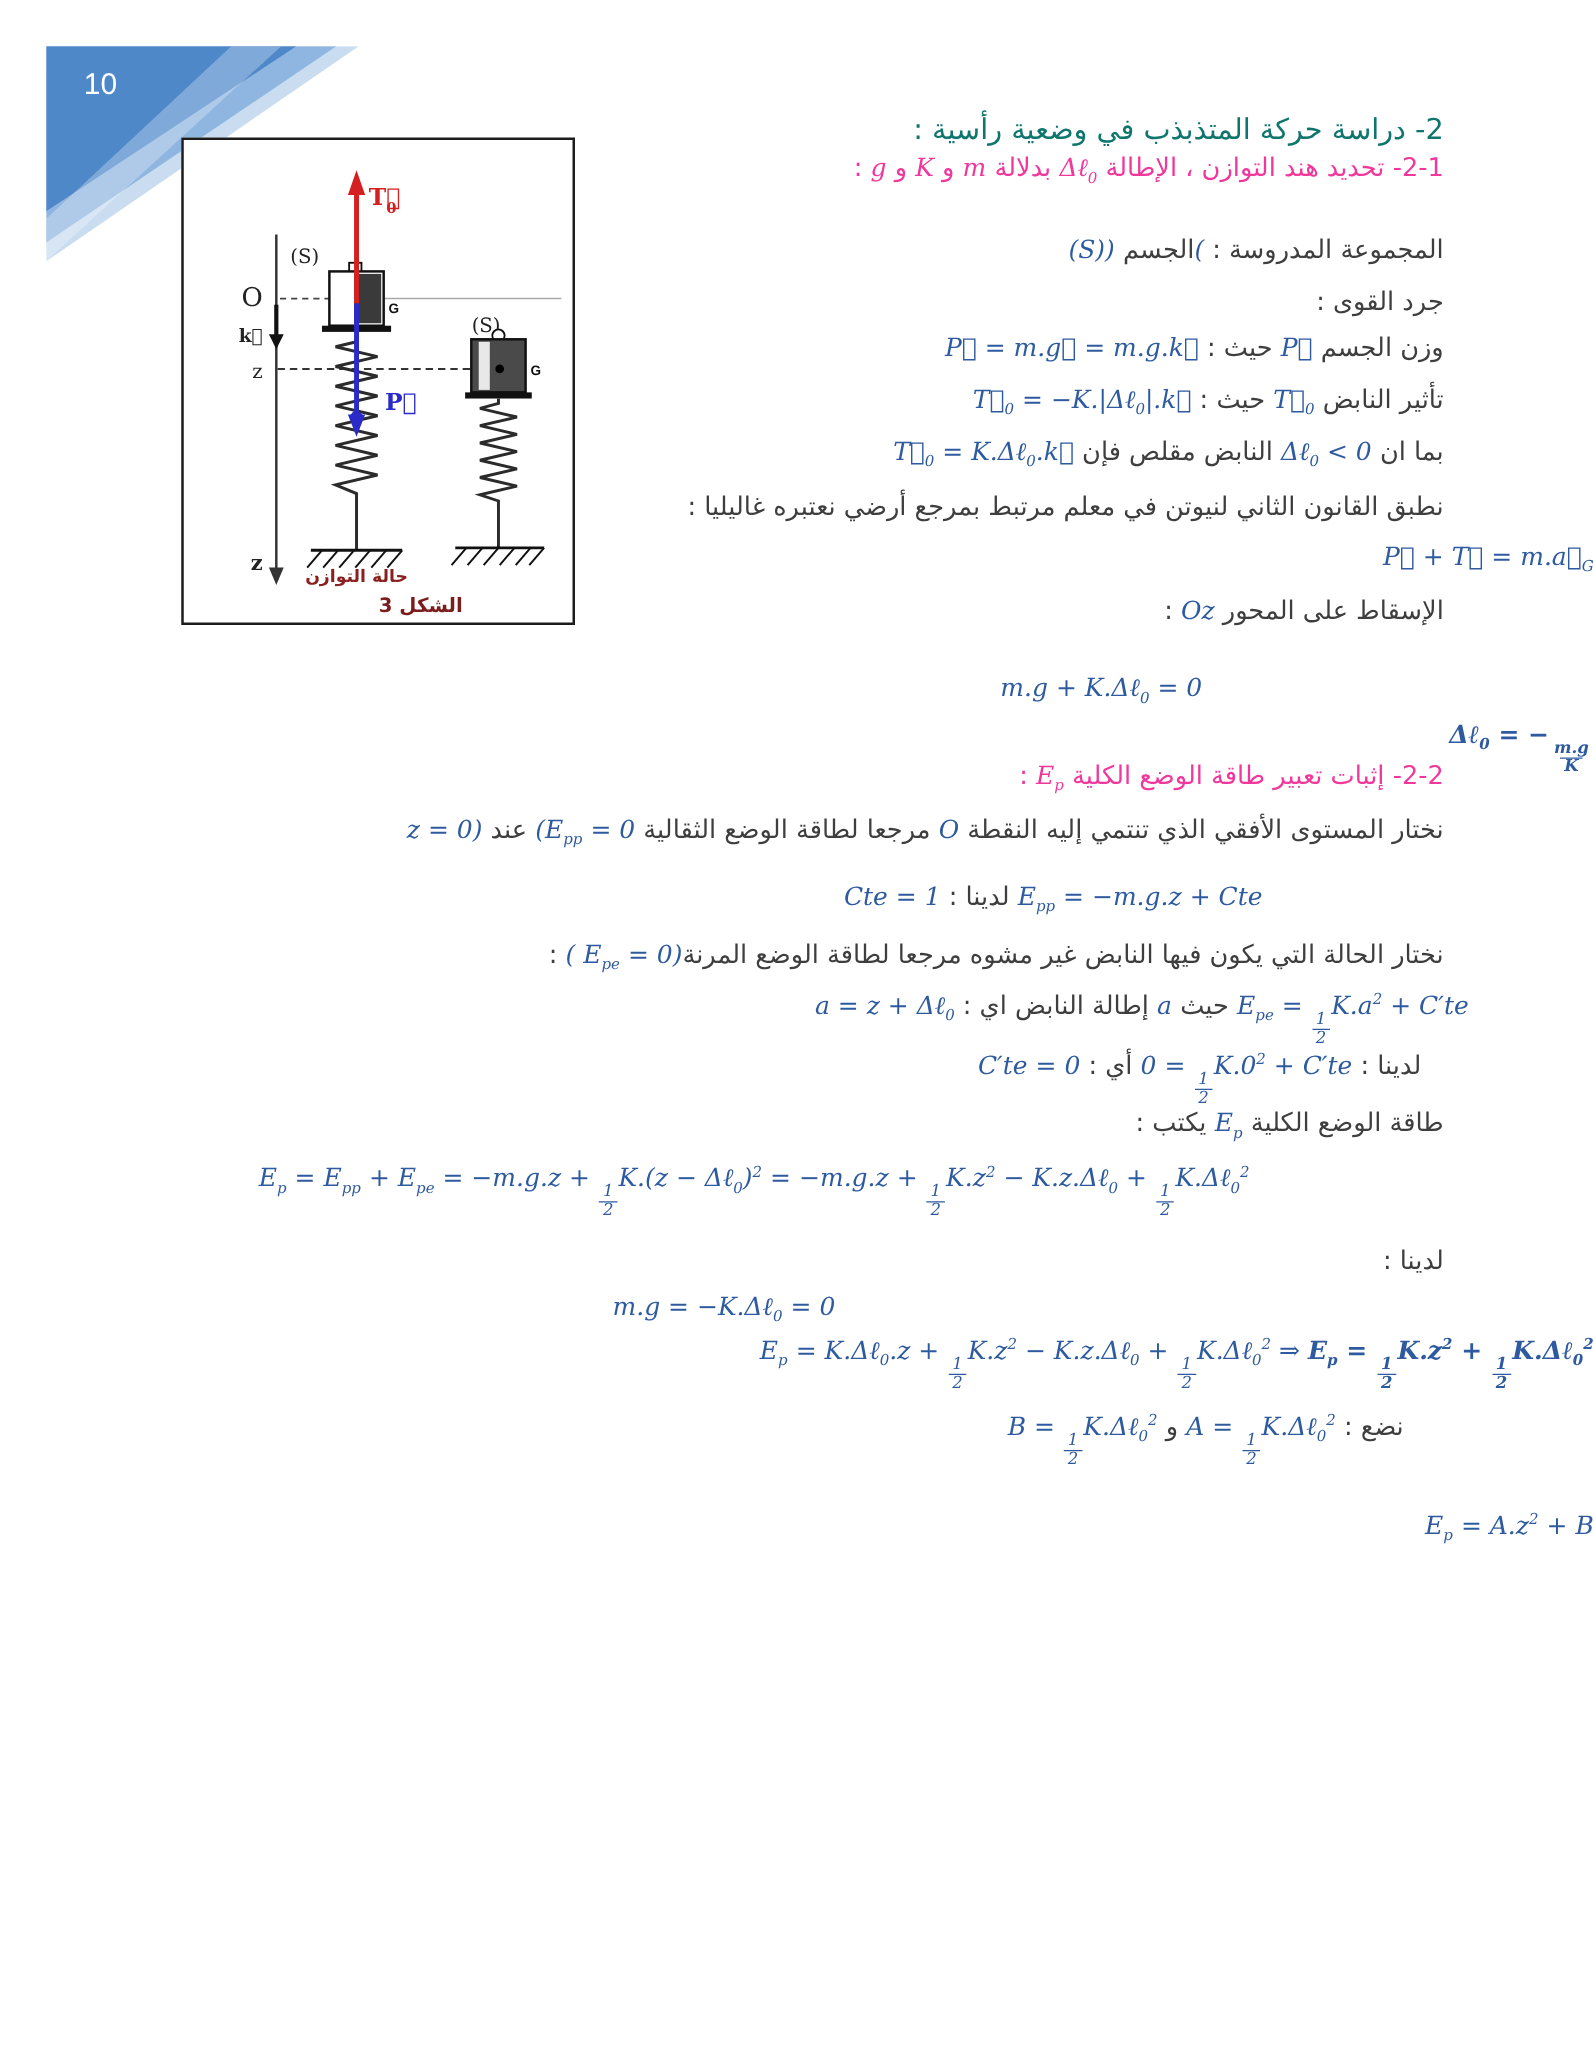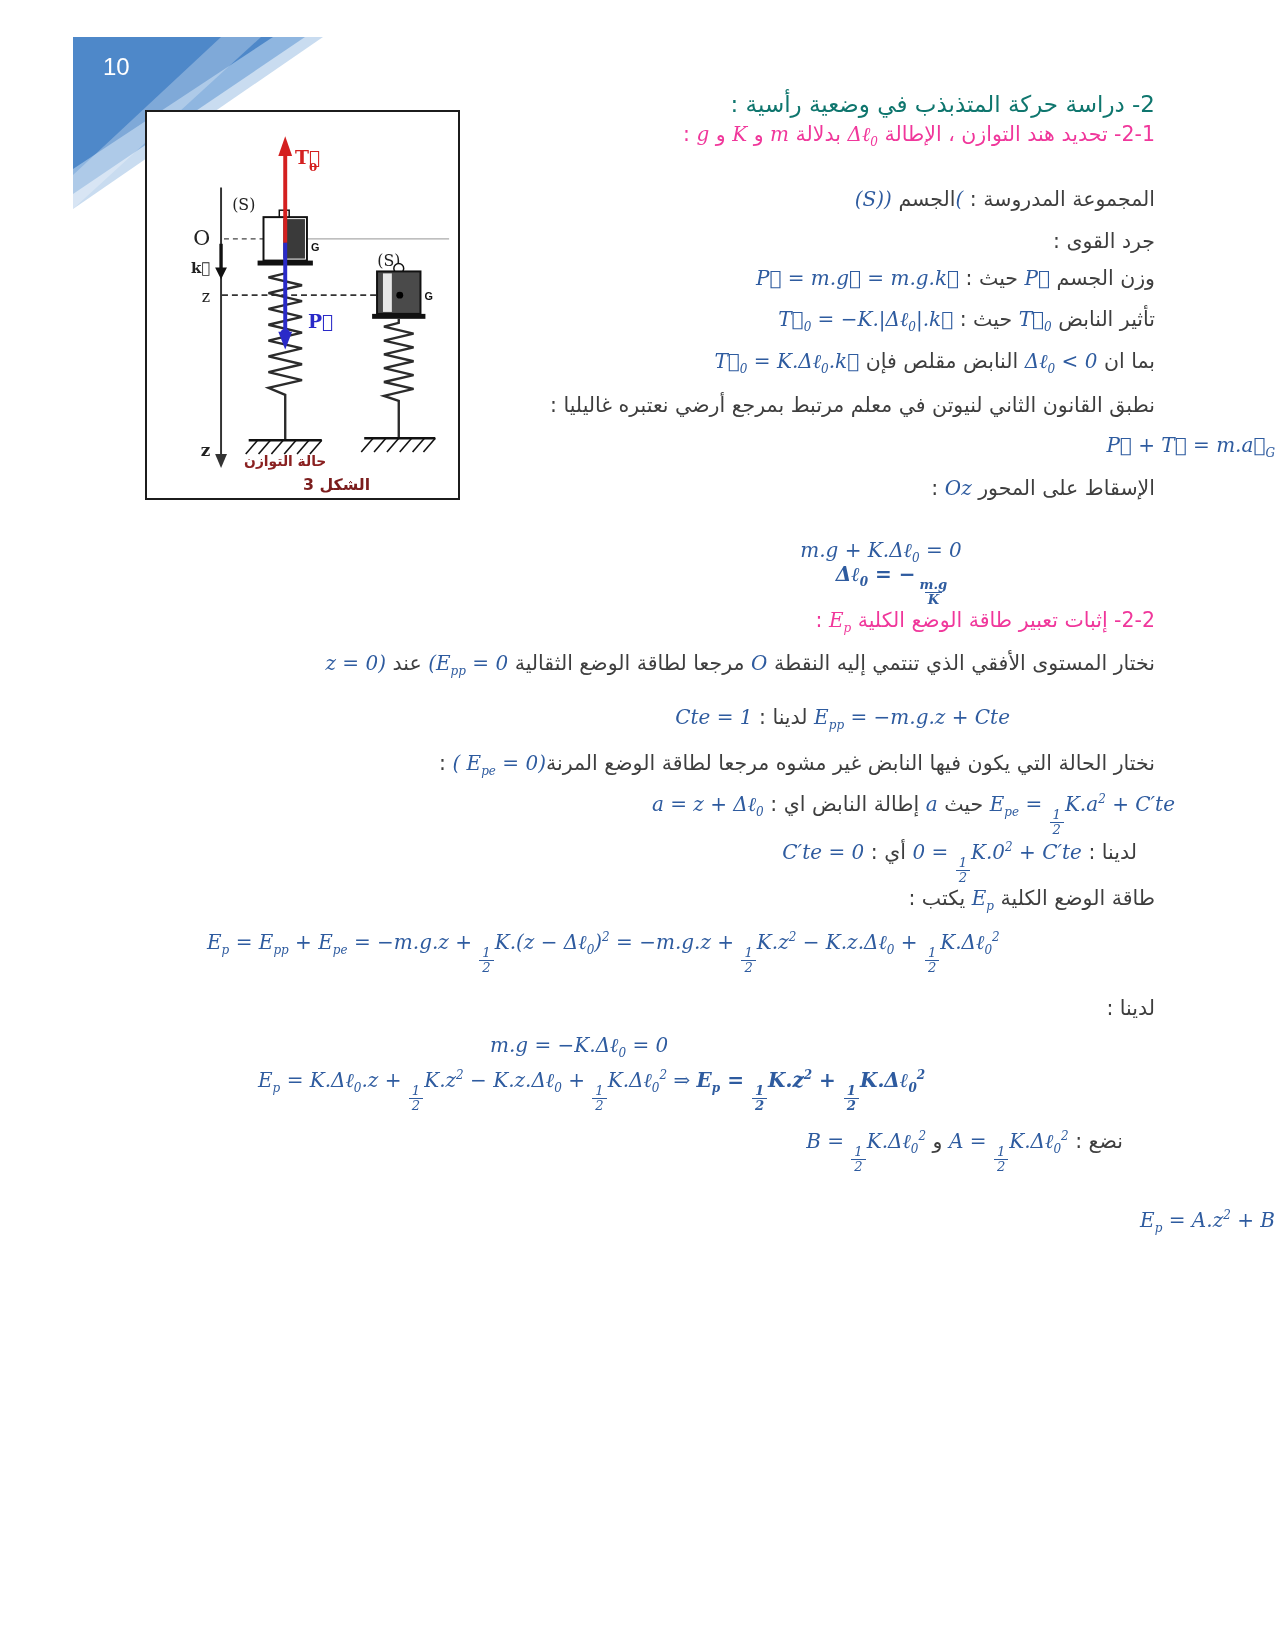--- a/index.html
+++ b/index.html
@@ -1,21 +1,21 @@
 <!DOCTYPE html>
 <html lang="ar"><head>
 <meta charset="utf-8">
 <style>
   html,body{margin:0;padding:0;}
   body{
     width:1275px;height:1650px;position:relative;background:#ffffff;
     font-family:"DejaVu Sans",sans-serif;overflow:hidden;
   }
   
-  #banner{position:absolute;left:37px;top:37px;width:250px;height:172px;margin-left:36px;}
+  #banner{position:absolute;left:37px;top:37px;width:250px;height:172px;}
   
   #figure-box{
     position:absolute;left:145px;top:110px;width:315px;height:390px;
     background:#fff;border:2.5px solid #1c1c1c;box-sizing:border-box;
   }
   #figure-box svg{width:100%;height:100%;display:block;}
   
   .line{
     position:absolute;left:0;right:0;direction:rtl;text-align:right;
     padding:0 120px;font-size:20.5px;color:#3e3e3e;line-height:1.4;
@@ -43,32 +43,32 @@
   #l2{top:120px}
   #l3{top:185px}
   #l4{top:227px}
   #l5{top:264px}
   #l6{top:305px}
   #l7{top:347px}
   #l8{top:391px}
   #l9{top:431px;direction:ltr;text-align:right;padding:0 0 0 745px}
   #l10{top:474px}
   #l11{top:536px;direction:ltr;text-align:center;padding:0 0 0 487px}
-  #l12{top:559px;direction:ltr;text-align:center;padding:0 0 0 512px;font-size:22px}
+  #l12{top:573px;direction:ltr;text-align:right;padding:0 0 0 512px;font-size:22px}
   #l13{top:606px}
   #l14{top:649px}
   #l15{top:703px;padding-right:265px}
   #l16{top:749px}
   #l17{top:790px;padding-right:100px}
   #l18{top:838px;padding-right:138px}
   #l19{top:884px}
   #l20{top:928px;direction:ltr;text-align:left;padding:0 0 0 207px}
   #l21{top:994px}
   #l22{top:1031px;direction:ltr;text-align:left;padding:0 0 0 490px}
-  #l23{top:1066px;direction:ltr;text-align:left;padding:0 0 0 258px}
+  #l23{top:1066px;direction:ltr;text-align:right;padding:0 0 0 258px}
   #l24{top:1127px;padding-right:152px}
   #l25{top:1206px;direction:ltr;text-align:right;padding:0 0 0 538px}
 </style>
 </head>
 <body>
 
 <div id="banner">
   <svg viewBox="0 0 250 172">
     <polygon points="0,0 250,0 0,172" fill="#C9DCF0"></polygon>
     <polygon points="0,0 232,0 0,157" fill="#8FB6E0"></polygon>

